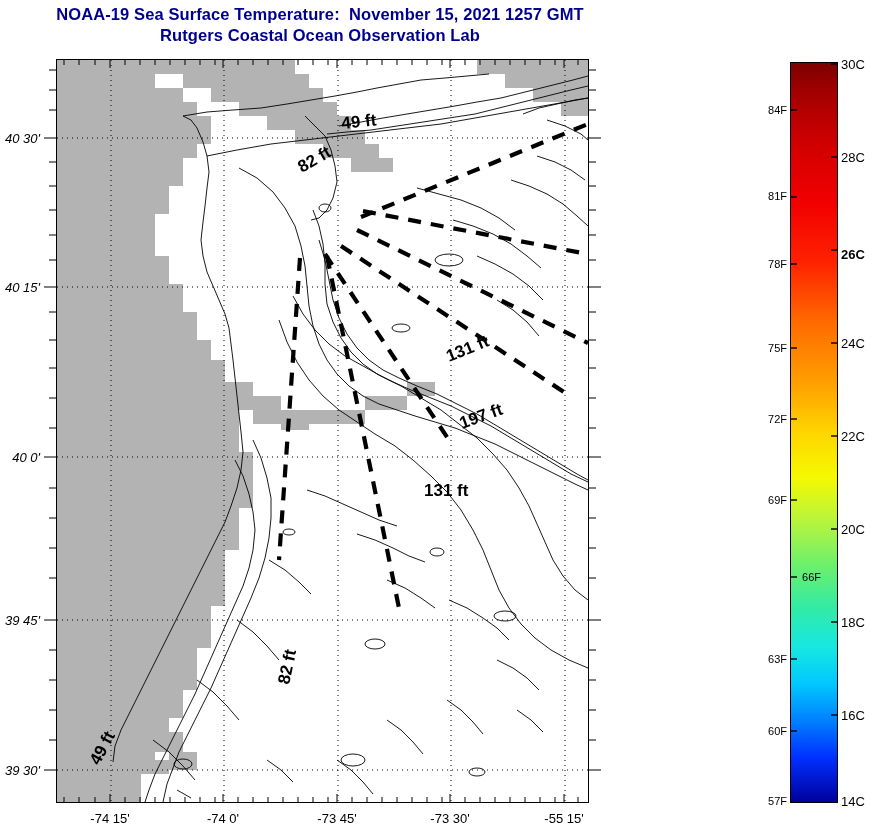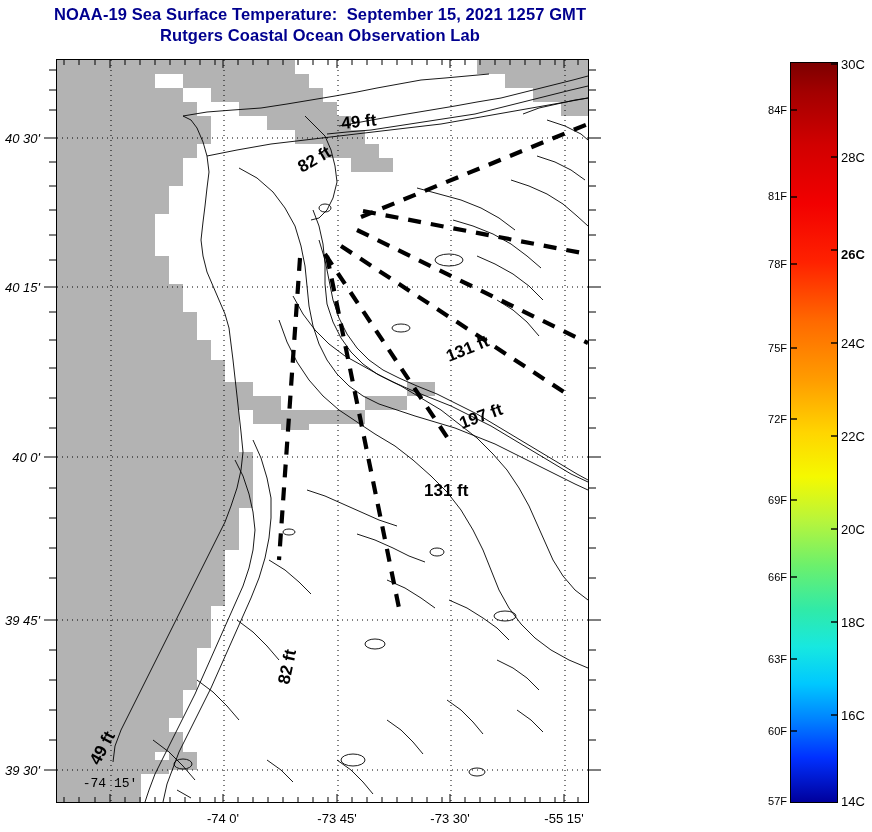--- a/index.html
+++ b/index.html
@@ -79,21 +79,21 @@
     text-align:right;
     white-space:pre;
   }
 </style>
 </head>
 <body>
 
 <div class="root">
 
   <div class="title-block" style="color: rgb(0, 0, 143);">
-    <div class="title-line1">NOAA-19 Sea Surface Temperature:  September 15, 2021 1257 GMT</div>
+    <div class="title-line1">NOAA-19 Sea Surface Temperature:  November 15, 2021 1257 GMT</div>
     <div class="title-line2">Rutgers Coastal Ocean Observation Lab</div>
   </div>
 
   <div class="plot" style="background: rgb(255, 255, 255);">
     <div class="plot-inner">
       <svg class="plot-svg" width="531" height="742" viewBox="0 0 531 742">
 
         <g fill="#b3b3b3" stroke="none">
           <path d="M0,0 H100 V14 H128 V28 H142 V42 H170 V56 H198 V70 H226 V84 H254 V98
                    H282 V112 H310 V126 H340 V112 H368 V98 H396 V84 H424 V70 H452 V56
@@ -457,21 +457,21 @@
       <line x1="589" y1="518" x2="596" y2="518"></line>
       <line x1="589" y1="548" x2="596" y2="548"></line>
       <line x1="589" y1="578" x2="596" y2="578"></line>
       <line x1="589" y1="650" x2="596" y2="650"></line>
       <line x1="589" y1="680" x2="596" y2="680"></line>
       <line x1="589" y1="710" x2="596" y2="710"></line>
       <line x1="589" y1="740" x2="596" y2="740"></line>
     </g>
   </svg>
 
-  <div class="xlab" style="left:110px;top:776px;font-family:Liberation Mono, monospace;">-74 15'</div>
+  <div class="xlab" style="left:110px;top:811px;">-74 15'</div>
   <div class="xlab" style="left:223px;top:811px;">-74 0'</div>
   <div class="xlab" style="left:337px;top:811px;">-73 45'</div>
   <div class="xlab" style="left:450px;top:811px;">-73 30'</div>
   <div class="xlab" style="left:564px;top:811px;">-55 15'</div>
 
   <div class="ylab" style="left:0px;width:40px;top:138px;">40 30'</div>
   <div class="ylab" style="left:0px;width:40px;top:287px;">40 15'</div>
   <div class="ylab" style="left:0px;width:40px;top:457px;">40 0'</div>
   <div class="ylab" style="left:0px;width:40px;top:620px;">39 45'</div>
   <div class="ylab" style="left:0px;width:40px;top:770px;">39 30'</div>
@@ -511,18 +511,18 @@
   <div class="cb-lab-c" style="left:841px;top:622px;">18C</div>
   <div class="cb-lab-c" style="left:841px;top:715px;">16C</div>
   <div class="cb-lab-c" style="left:841px;top:801px;">14C</div>
 
   <div class="cb-lab-f" style="left:735px;width:52px;top:110px;">84F</div>
   <div class="cb-lab-f" style="left:735px;width:52px;top:196px;">81F</div>
   <div class="cb-lab-f" style="left:735px;width:52px;top:264px;">78F</div>
   <div class="cb-lab-f" style="left:735px;width:52px;top:348px;">75F</div>
   <div class="cb-lab-f" style="left:735px;width:52px;top:419px;">72F</div>
   <div class="cb-lab-f" style="left:735px;width:52px;top:500px;">69F</div>
-  <div class="cb-lab-f" style="left:735px;width:52px;top:577px;">66F</div>
+  <div class="cb-lab-f" style="left:769px;width:52px;top:577px;">66F</div>
   <div class="cb-lab-f" style="left:735px;width:52px;top:659px;">63F</div>
   <div class="cb-lab-f" style="left:735px;width:52px;top:731px;">60F</div>
   <div class="cb-lab-f" style="left:735px;width:52px;top:801px;">57F</div>
 
 </div>
 
 </body></html>

